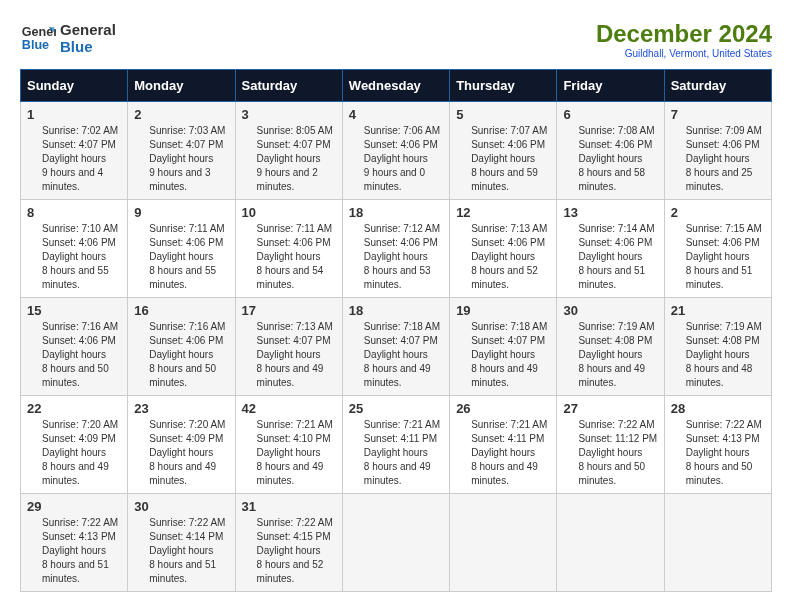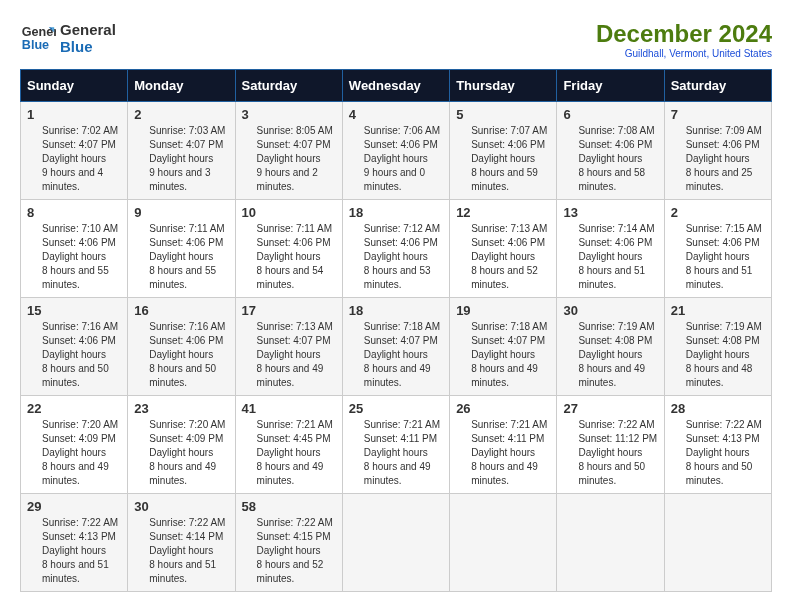--- a/index.html
+++ b/index.html
@@ -324,24 +324,24 @@
         <td>
         <span class="day-num">23</span>
         <div class="day-info">
           <span>Sunrise: 7:20 AM</span><br>
           <span>Sunset: 4:09 PM</span><br>
           <span>Daylight hours</span><br>
           <span>8 hours and 49 minutes.</span>
         </div>
       </td>
         <td>
-        <span class="day-num">41</span>
+        <span class="day-num">42</span>
         <div class="day-info">
           <span>Sunrise: 7:21 AM</span><br>
-          <span>Sunset: 4:45 PM</span><br>
+          <span>Sunset: 4:10 PM</span><br>
           <span>Daylight hours</span><br>
           <span>8 hours and 49 minutes.</span>
         </div>
       </td>
         <td>
         <span class="day-num">25</span>
         <div class="day-info">
           <span>Sunrise: 7:21 AM</span><br>
           <span>Sunset: 4:11 PM</span><br>
           <span>Daylight hours</span><br>
@@ -389,21 +389,21 @@
         <td>
         <span class="day-num">30</span>
         <div class="day-info">
           <span>Sunrise: 7:22 AM</span><br>
           <span>Sunset: 4:14 PM</span><br>
           <span>Daylight hours</span><br>
           <span>8 hours and 51 minutes.</span>
         </div>
       </td>
         <td>
-        <span class="day-num">58</span>
+        <span class="day-num">31</span>
         <div class="day-info">
           <span>Sunrise: 7:22 AM</span><br>
           <span>Sunset: 4:15 PM</span><br>
           <span>Daylight hours</span><br>
           <span>8 hours and 52 minutes.</span>
         </div>
       </td>
         <td class="empty"></td>
         <td class="empty"></td>
         <td class="empty"></td>

